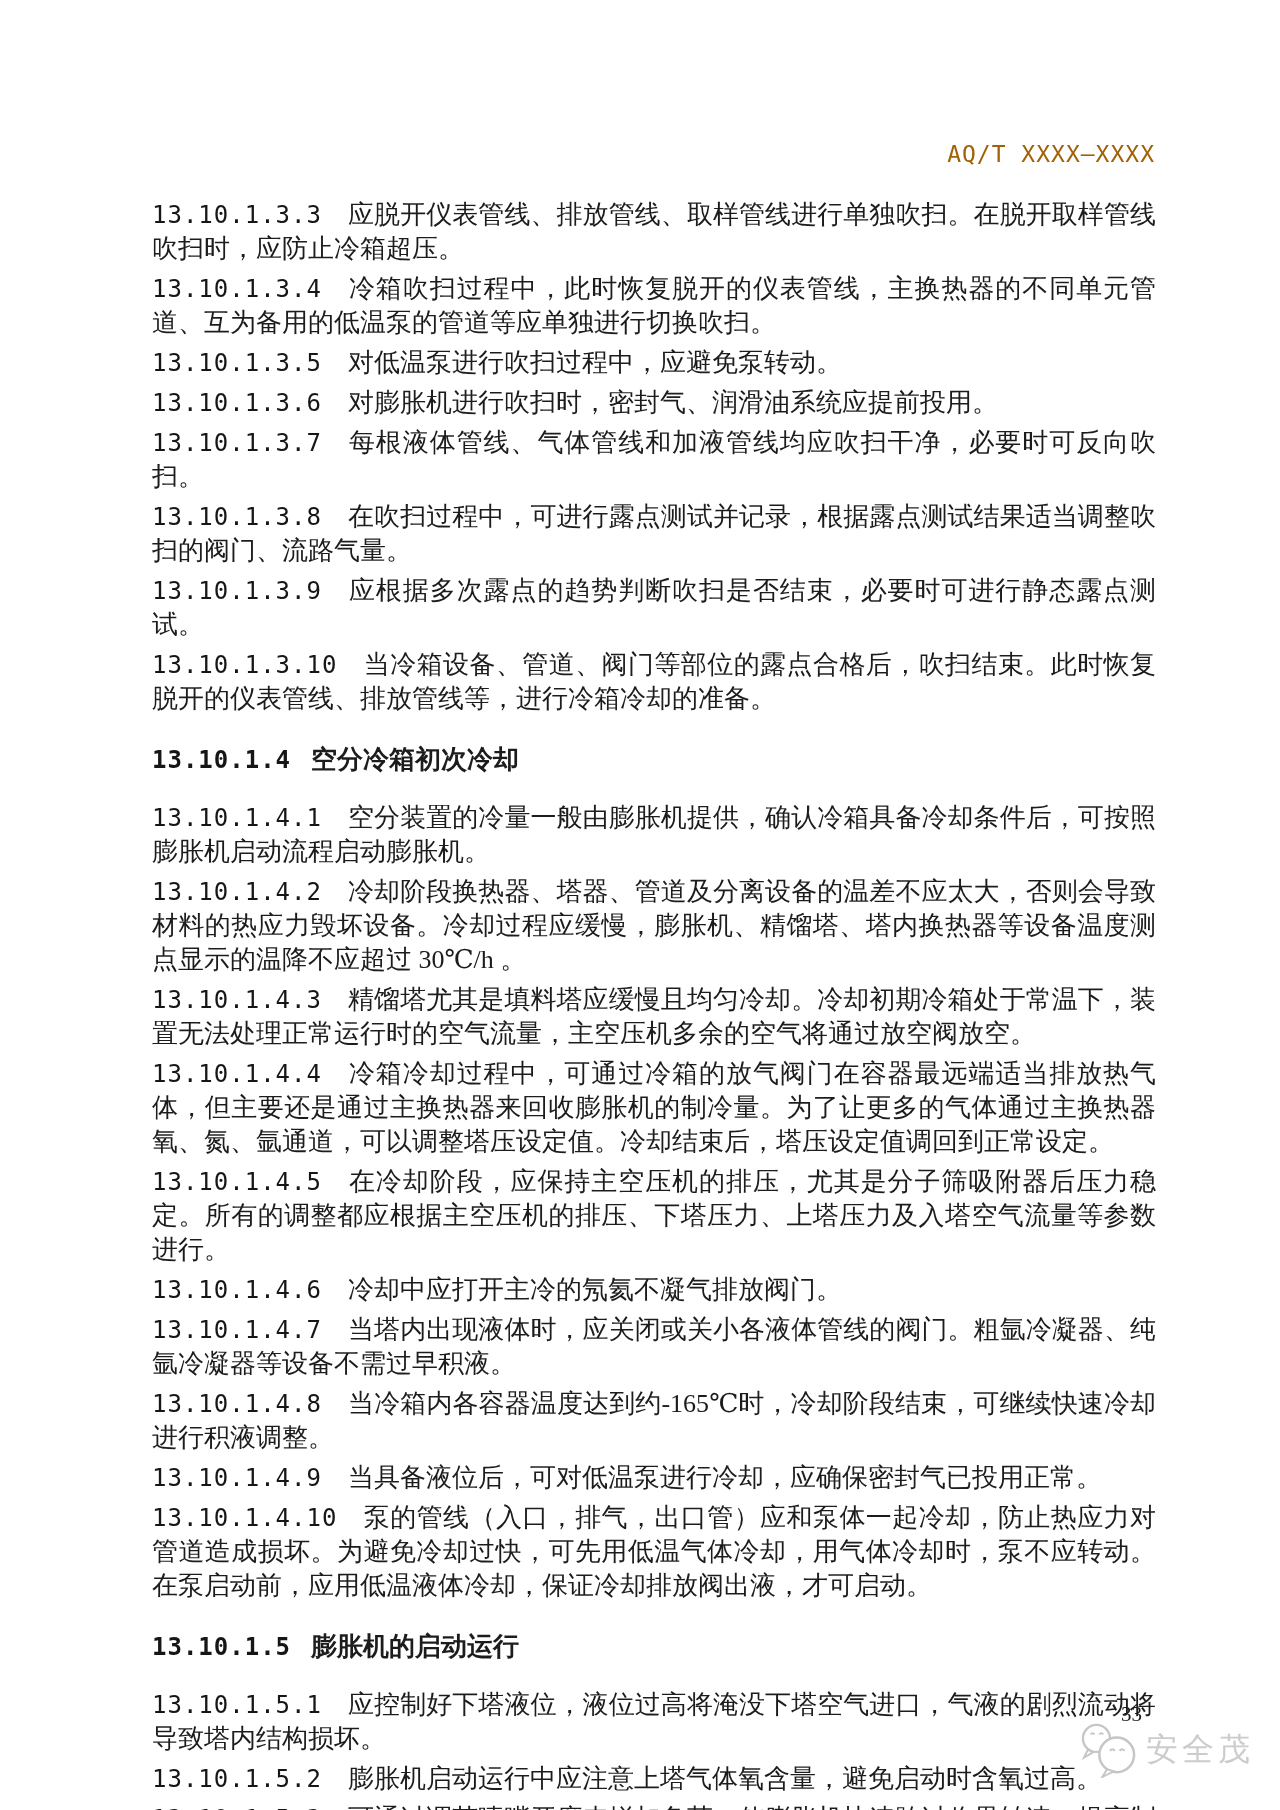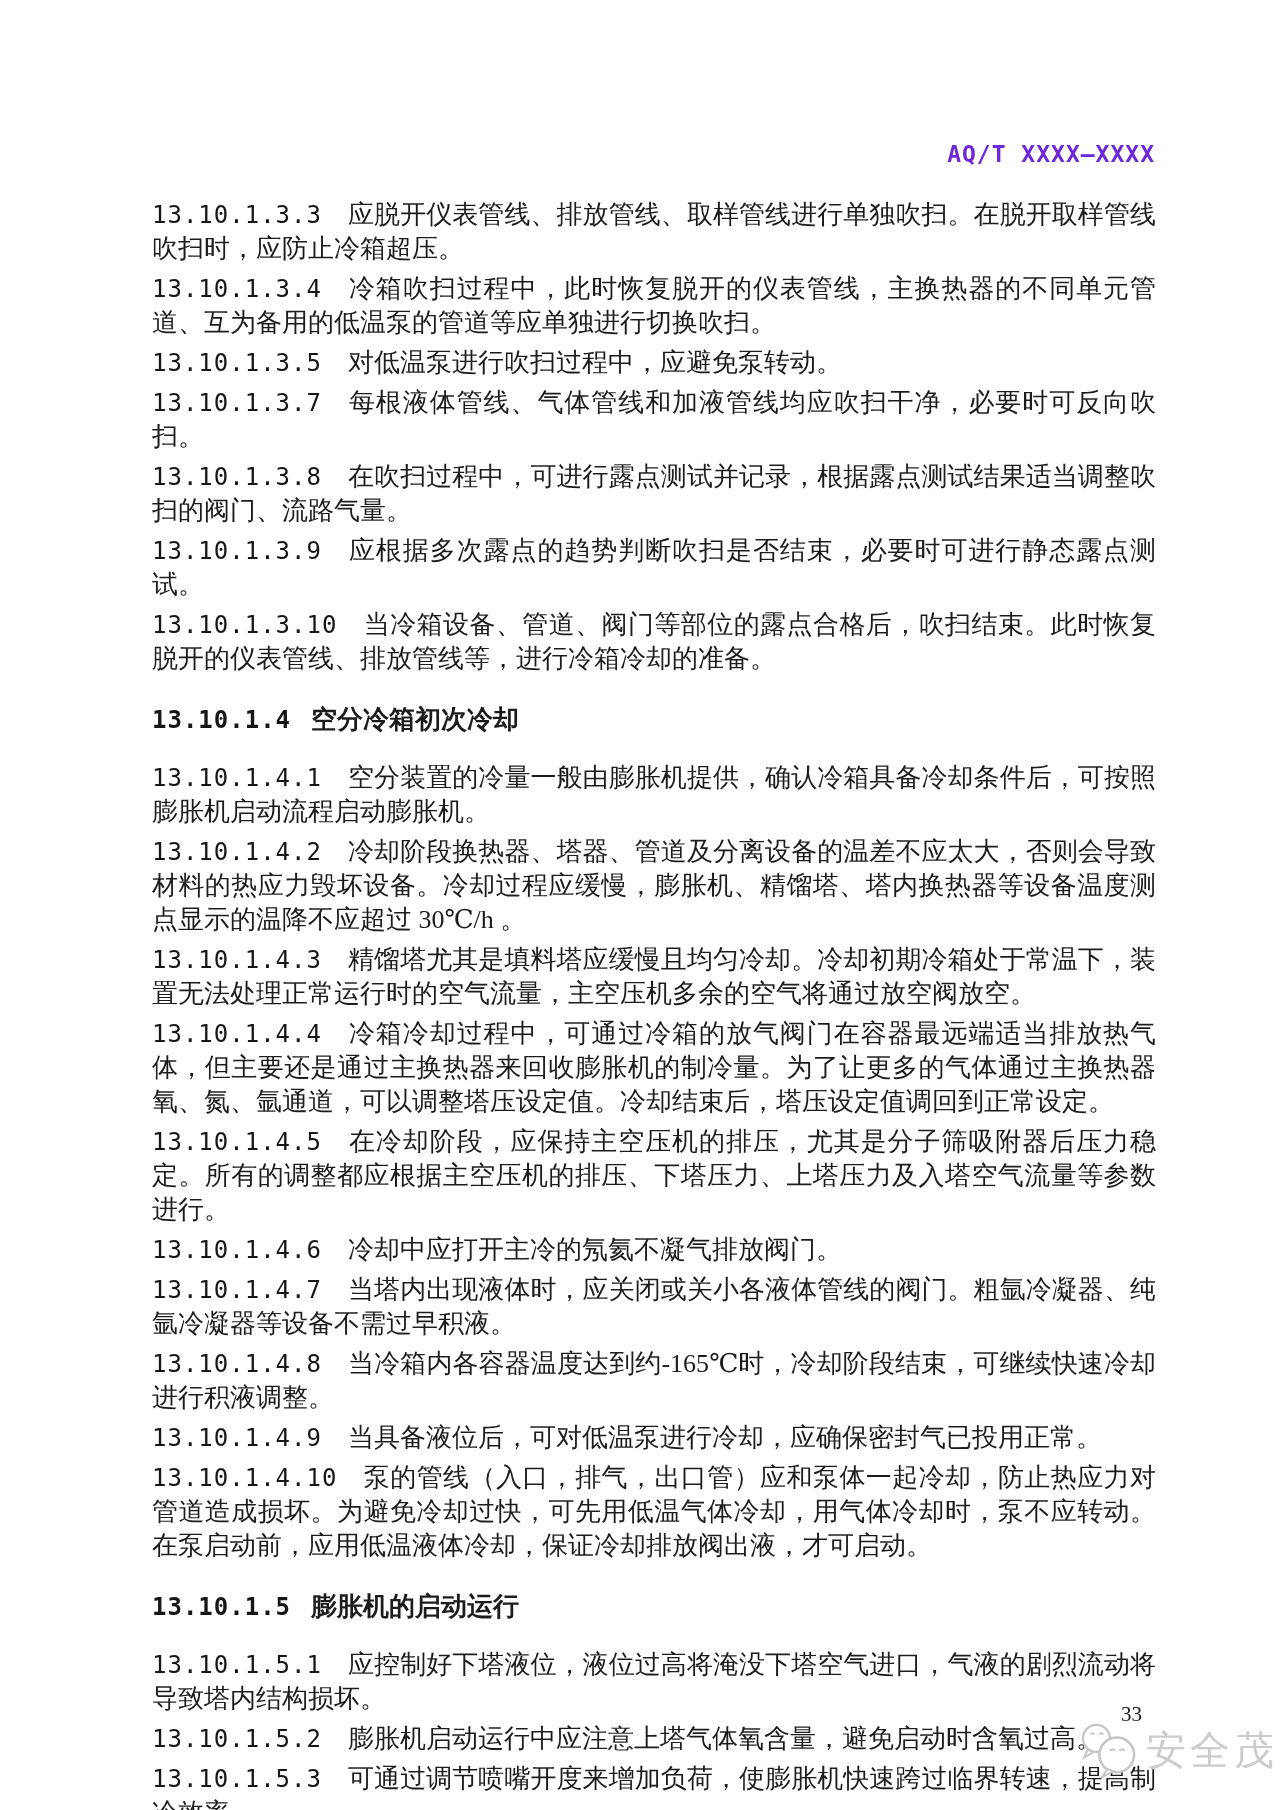--- a/index.html
+++ b/index.html
@@ -12,23 +12,23 @@
     overflow: hidden;
   }
   .page { position: absolute; inset: 0; }
 
   .header {
     position: absolute;
     top: 141px; left: 0; right: 125px;
     text-align: right;
     font-family: "DejaVu Sans Mono", "Liberation Mono", monospace;
     font-size: 23px;
-    font-weight: 700;
+    font-weight: 400;
     letter-spacing: 1px;
-    color: #6d28d9;
+    color: #a16207;
     padding-left: 44px;
   }
 
   .content {
     position: absolute;
     top: 198px; left: 136px;
     width: 1020px;
   }
   .para {
     margin: 0 0 6px 16px;
@@ -73,21 +73,21 @@
     top: 1722px;
     left: 1078px;
     display: flex;
     align-items: center;
     gap: 6px;
     color: #c9c9c9;
   }
   .wm-icon { display: inline-block; width: 62px; height: 56px; }
   .wm-icon svg { width: 100%; height: 100%; }
   .wm-text {
-    font-size: 40px;
+    font-size: 32px;
     letter-spacing: 4px;
     font-family: "Liberation Sans", sans-serif;
     color: #cccccc;
     font-weight: 400;
     white-space: nowrap;
   }
 </style>
 </head>
 <body>
 
@@ -97,20 +97,21 @@
     <span>AQ/T XXXX—XXXX</span>
   </div>
 
   <main class="content">
   <p class="para"><span class="num">13.10.1.3.3</span><span class="txt">应脱开仪表管线、排放管线、取样管线进行单独吹扫。在脱开取样管线吹扫时，应防止冷箱超压。</span></p>
 
   <p class="para"><span class="num">13.10.1.3.4</span><span class="txt">冷箱吹扫过程中，此时恢复脱开的仪表管线，主换热器的不同单元管道、互为备用的低温泵的管道等应单独进行切换吹扫。</span></p>
 
   <p class="para"><span class="num">13.10.1.3.5</span><span class="txt">对低温泵进行吹扫过程中，应避免泵转动。</span></p>
 
+  <p class="para"><span class="num">13.10.1.3.6</span><span class="txt">对膨胀机进行吹扫时，密封气、润滑油系统应提前投用。</span></p>
 
   <p class="para"><span class="num">13.10.1.3.7</span><span class="txt">每根液体管线、气体管线和加液管线均应吹扫干净，必要时可反向吹扫。</span></p>
 
   <p class="para"><span class="num">13.10.1.3.8</span><span class="txt">在吹扫过程中，可进行露点测试并记录，根据露点测试结果适当调整吹扫的阀门、流路气量。</span></p>
 
   <p class="para"><span class="num">13.10.1.3.9</span><span class="txt">应根据多次露点的趋势判断吹扫是否结束，必要时可进行静态露点测试。</span></p>
 
   <p class="para"><span class="num">13.10.1.3.10</span><span class="txt">当冷箱设备、管道、阀门等部位的露点合格后，吹扫结束。此时恢复脱开的仪表管线、排放管线等，进行冷箱冷却的准备。</span></p>
 
   <p class="para heading"><span class="num">13.10.1.4</span><span class="txt">空分冷箱初次冷却</span></p>

